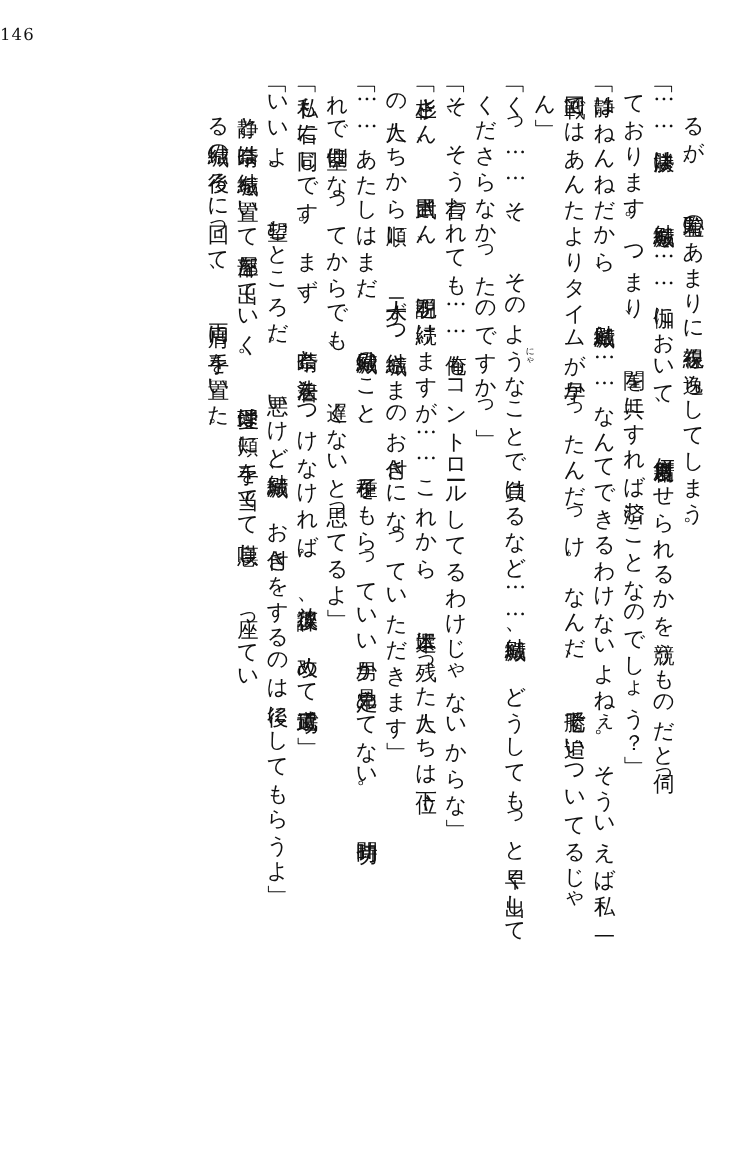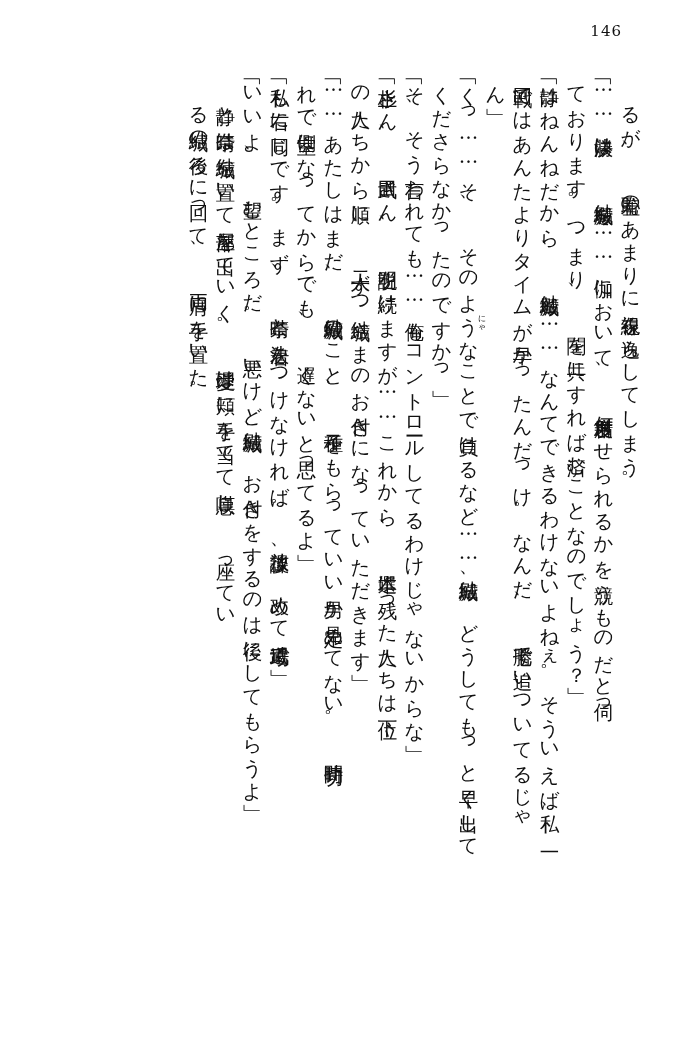--- a/index.html
+++ b/index.html
@@ -19,21 +19,21 @@
     position: relative;
     width: 676px;
     height: 1050px;
     box-sizing: border-box;
   }
   .page-number {
     position: absolute;
     top: 22px;
     left: 0;
     width: 622px;
-    text-align: right;
+    text-align: left;
     font-size: 15px;
     letter-spacing: 1px;
     color: #111;
   }
   .text-body {
     position: absolute;
     top: 72px;
     left: 40px;
     width: 600px;
     height: 930px;

